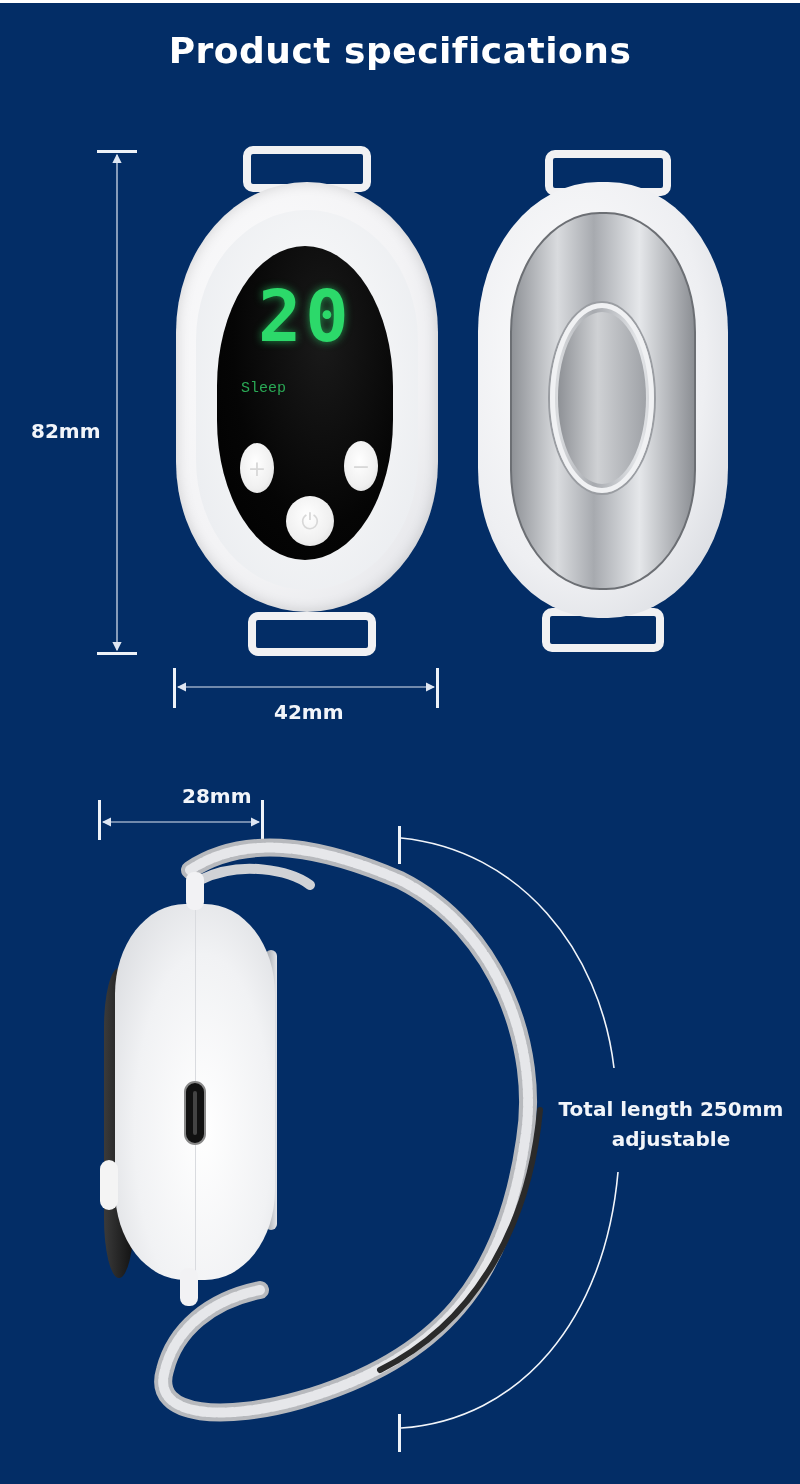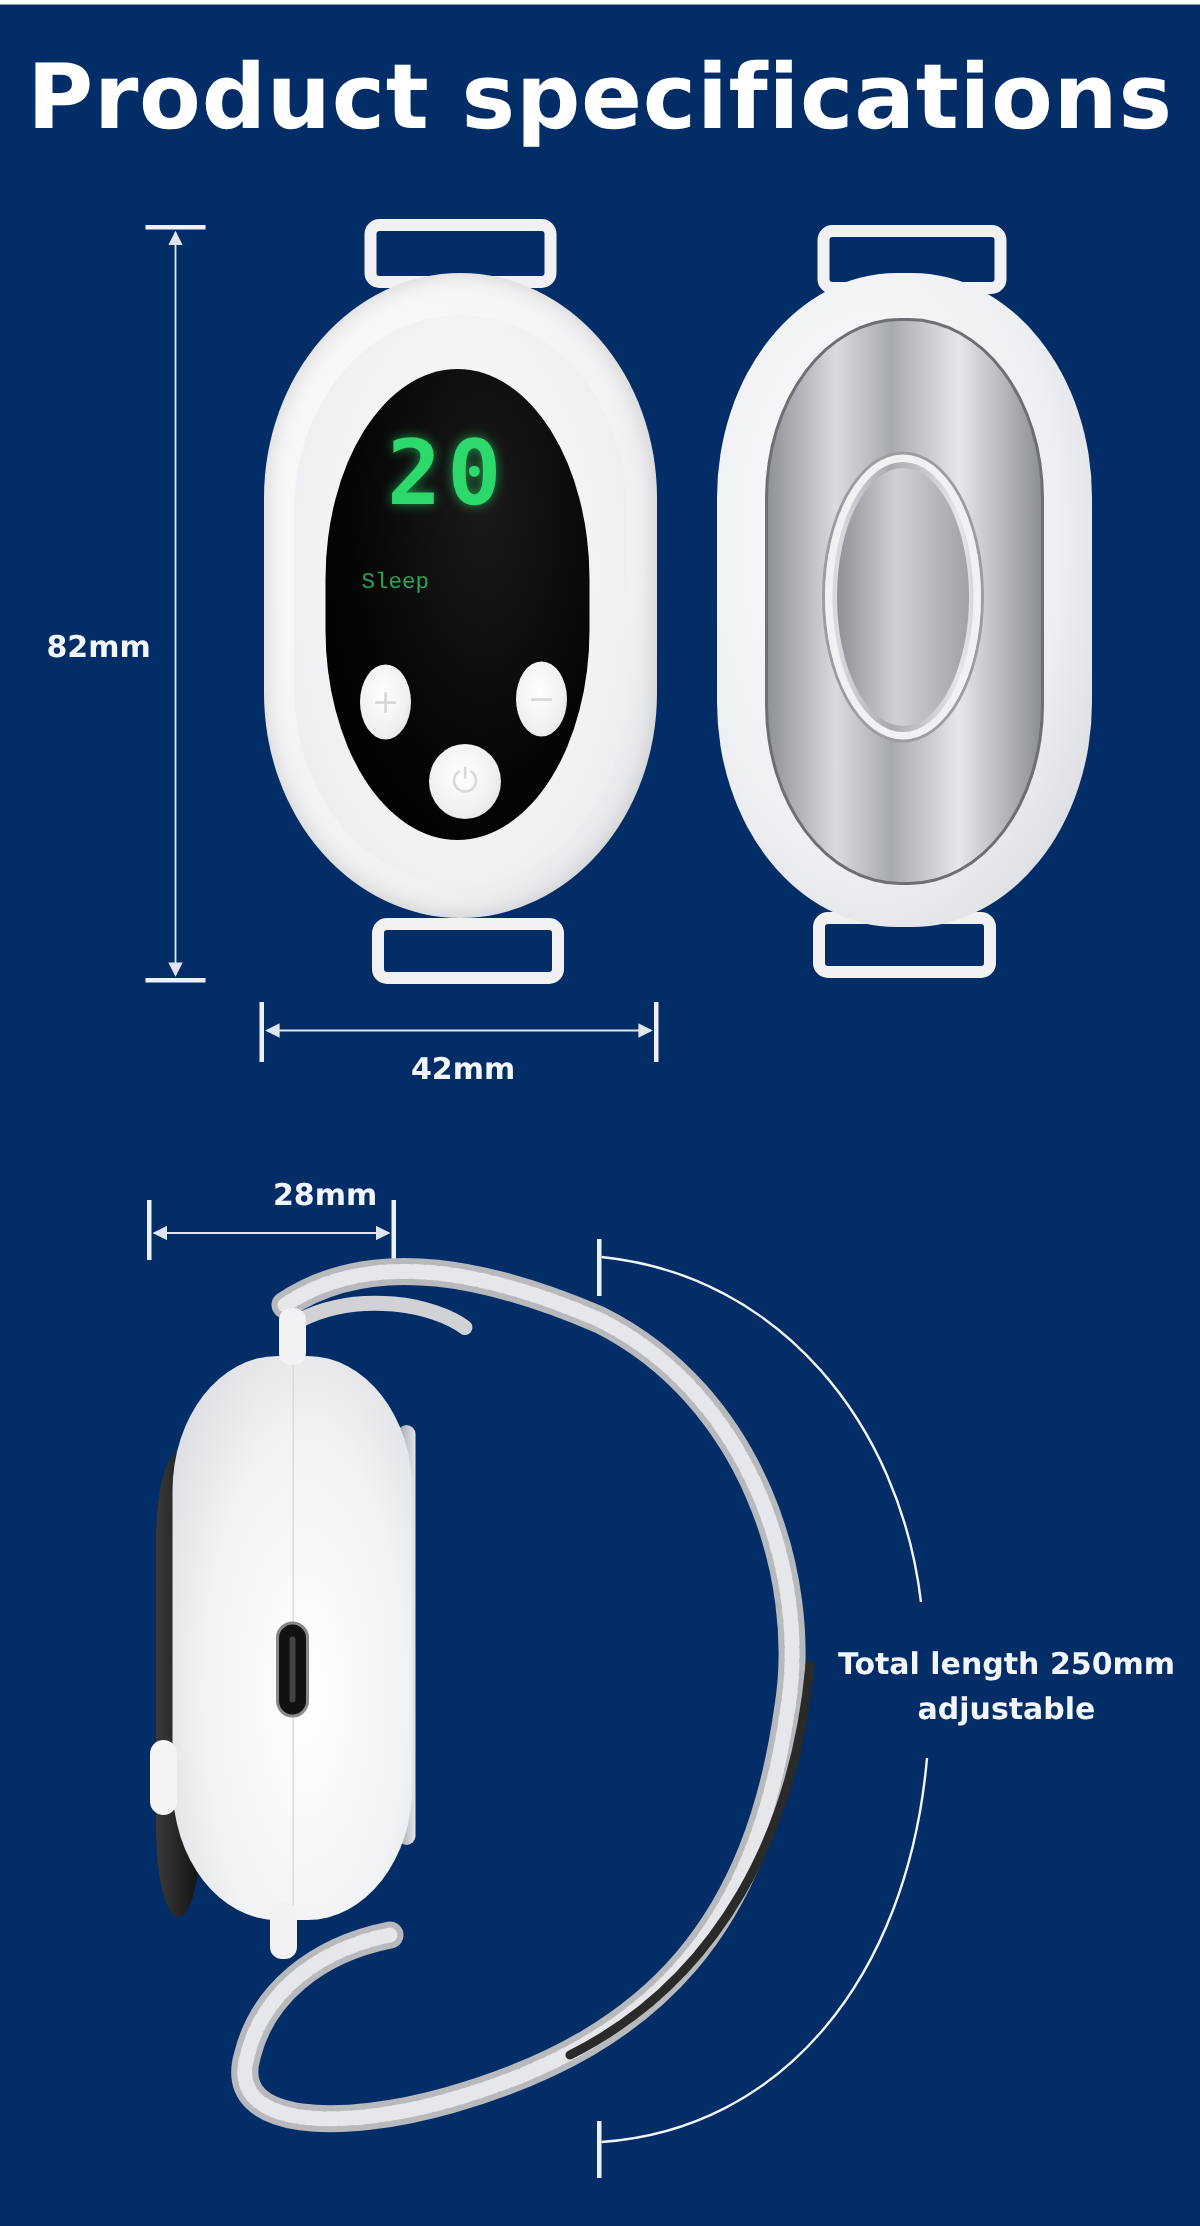--- a/index.html
+++ b/index.html
@@ -1,25 +1,25 @@
 <!DOCTYPE html>
 <html><head>
 <meta charset="utf-8">
 <style>
   html,body{margin:0;padding:0;}
   body{width:800px;height:1484px;background:#032d66;position:relative;overflow:hidden;font-family:"DejaVu Sans","Liberation Sans",sans-serif;color:#fff;}
   .topline{position:absolute;left:0;top:0;width:800px;height:3px;background:#fff;}
-  .title{position:absolute;left:0;top:30px;width:800px;text-align:center;font-size:60px;font-weight:bold;letter-spacing:0.5px;}
+  .title{position:absolute;left:0;top:30px;width:800px;text-align:center;font-size:36px;font-weight:bold;letter-spacing:0.5px;}
   .dim-label{position:absolute;font-weight:bold;font-size:20px;color:#f2f5fa;}
   
   .strap-loop{position:absolute;border:8px solid #f1f1f3;border-radius:10px;background:transparent;}
   .front-body{position:absolute;left:176px;top:182px;width:262px;height:430px;border-radius:131px/150px;background:radial-gradient(ellipse at 40% 40%,#ffffff 0%,#f3f3f5 60%,#d9dbe0 100%);box-shadow:inset 0 0 14px rgba(0,0,0,.15);}
   .front-inner{position:absolute;left:196px;top:210px;width:222px;height:380px;border-radius:111px/130px;background:radial-gradient(ellipse at 50% 45%,#fdfdfd 0%,#eceef1 80%,#d6d8dd 100%);}
   .screen{position:absolute;left:217px;top:246px;width:176px;height:314px;border-radius:88px/140px;background:radial-gradient(ellipse at 60% 30%,#1a1a1a 0%,#050505 60%,#000 100%);}
-  .digits{position:absolute;left:258px;top:268px;font-family:"DejaVu Sans Mono",monospace;font-size:60px;line-height:96px;font-weight:bold;color:#2cd96a;text-shadow:0 0 8px rgba(40,230,110,.6);letter-spacing:4px;}
+  .digits{position:absolute;left:258px;top:268px;font-family:"DejaVu Sans Mono",monospace;font-size:72px;line-height:96px;font-weight:bold;color:#2cd96a;text-shadow:0 0 8px rgba(40,230,110,.6);letter-spacing:4px;}
   .sleep{position:absolute;left:241px;top:380px;font-size:15px;color:#2aa855;font-family:Liberation Mono, monospace;}
   .btn{position:absolute;background:radial-gradient(ellipse at 45% 40%,#ffffff 0%,#f0f0f0 60%,#d4d4d4 100%);border-radius:50%;color:#d8d8d8;display:flex;align-items:center;justify-content:center;font-size:22px;}
   
   .back-body{position:absolute;left:478px;top:182px;width:250px;height:436px;border-radius:120px/150px;background:radial-gradient(ellipse at 40% 40%,#ffffff 0%,#eeeff2 60%,#cfd2d8 100%);}
   .metal{position:absolute;left:510px;top:212px;width:186px;height:378px;border-radius:90px/120px;background:linear-gradient(90deg,#8f9297 0%,#d9dbde 25%,#a7aaaf 45%,#e5e7ea 70%,#8c8f94 100%);border:2px solid #6c6f74;box-sizing:border-box;}
   .metal-ring{position:absolute;left:550px;top:303px;width:104px;height:190px;border-radius:50%;border:5px solid #f0f1f3;box-sizing:border-box;background:transparent;box-shadow:0 0 0 2px #9a9da2;}
   .metal-oval{position:absolute;left:558px;top:312px;width:88px;height:172px;border-radius:50%;background:linear-gradient(90deg,#8e9196 0%,#cfd1d4 45%,#9fa2a7 100%);}
   
   .side-body{position:absolute;left:115px;top:904px;width:160px;height:376px;border-radius:70px/90px;background:radial-gradient(ellipse at 55% 60%,#ffffff 0%,#f1f2f4 55%,#d4d6da 100%);}
   .side-dark{position:absolute;left:104px;top:968px;width:30px;height:310px;border-radius:20px/80px;background:linear-gradient(90deg,#3a3a3a,#111);}

